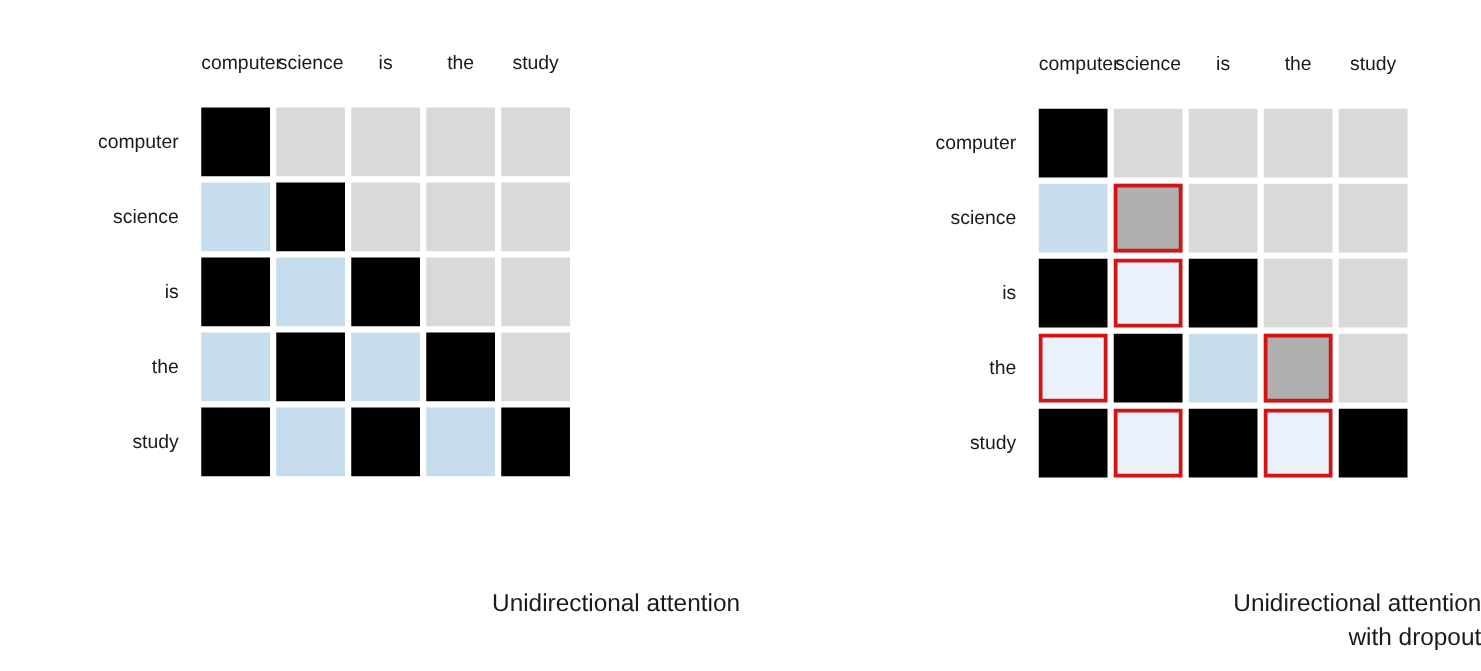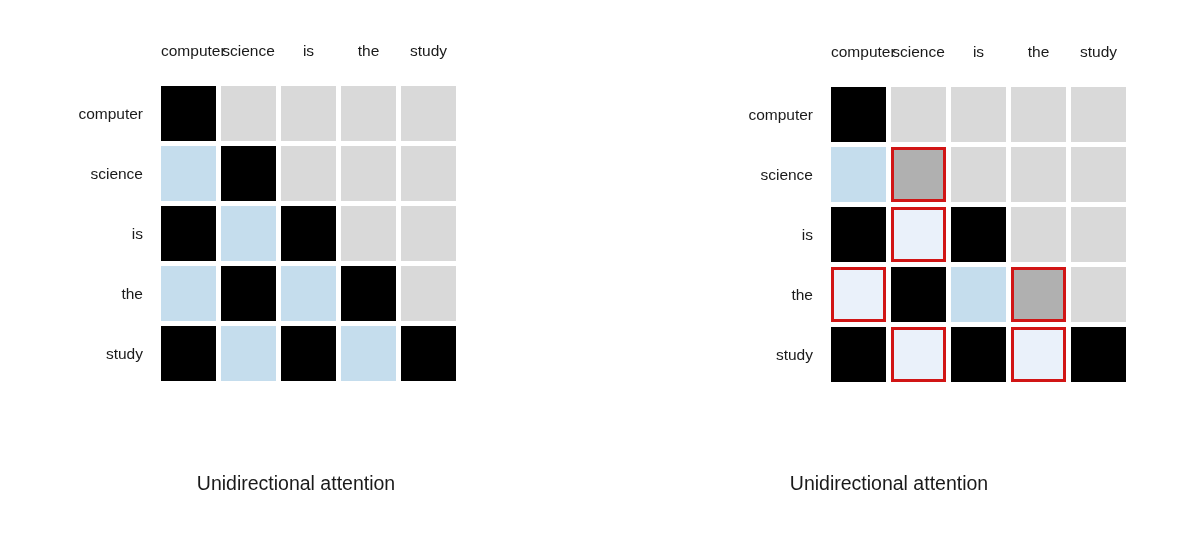--- a/index.html
+++ b/index.html
@@ -102,21 +102,21 @@
   .cell.rescaled    { background: #eaf1fa; }
 
   .cell.highlight {
     border: 3px solid #d11515;
   }
 
   .caption {
     position: absolute;
     left: 0;
     width: 100%;
-    text-align: center;
+    text-align: right;
     font-size: 19.5px;
     line-height: 27px;
     color: #1a1a1a;
   }
   .panel-left  .caption { top: 470px; }
   .panel-right .caption { top: 470px; }
   .caption-line { display: block; }
 </style>
 </head>
 <body>
@@ -244,17 +244,18 @@
             <div class="cell masked"></div>
             <div class="cell rescaled highlight"></div>
             <div class="cell masked"></div>
           </div>
         </div>
 
     </div>
 
     <div class="caption">
       <span class="caption-line">Unidirectional attention</span>
+      <span class="caption-line">with dropout</span>
     </div>
 
   </div>
 
 </div>
 
 </body></html>

